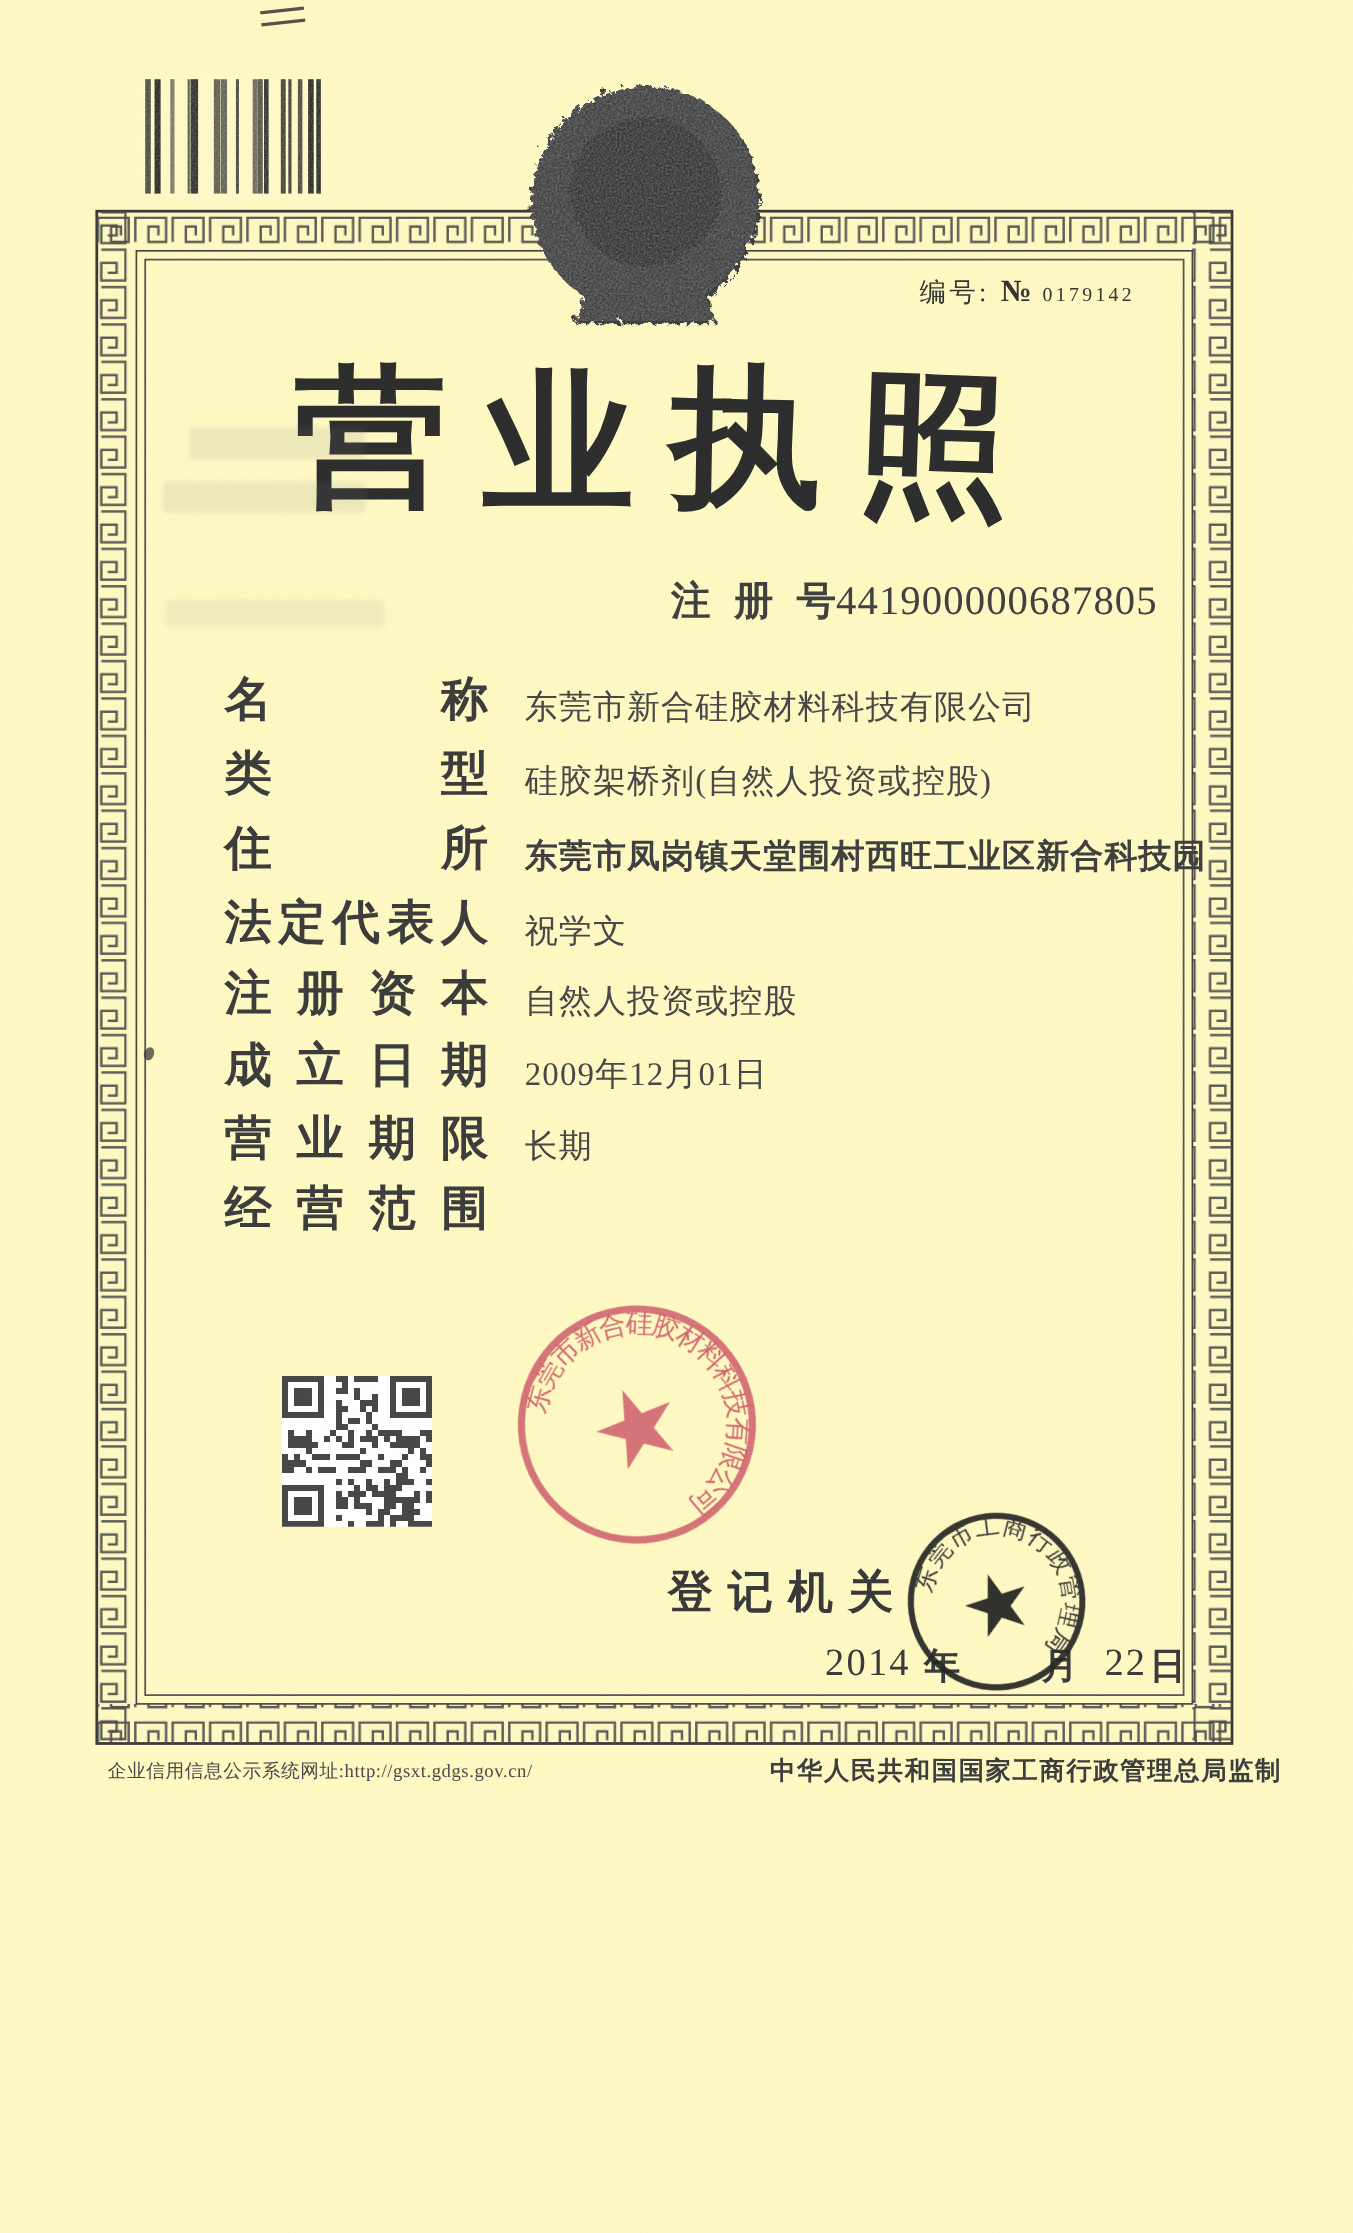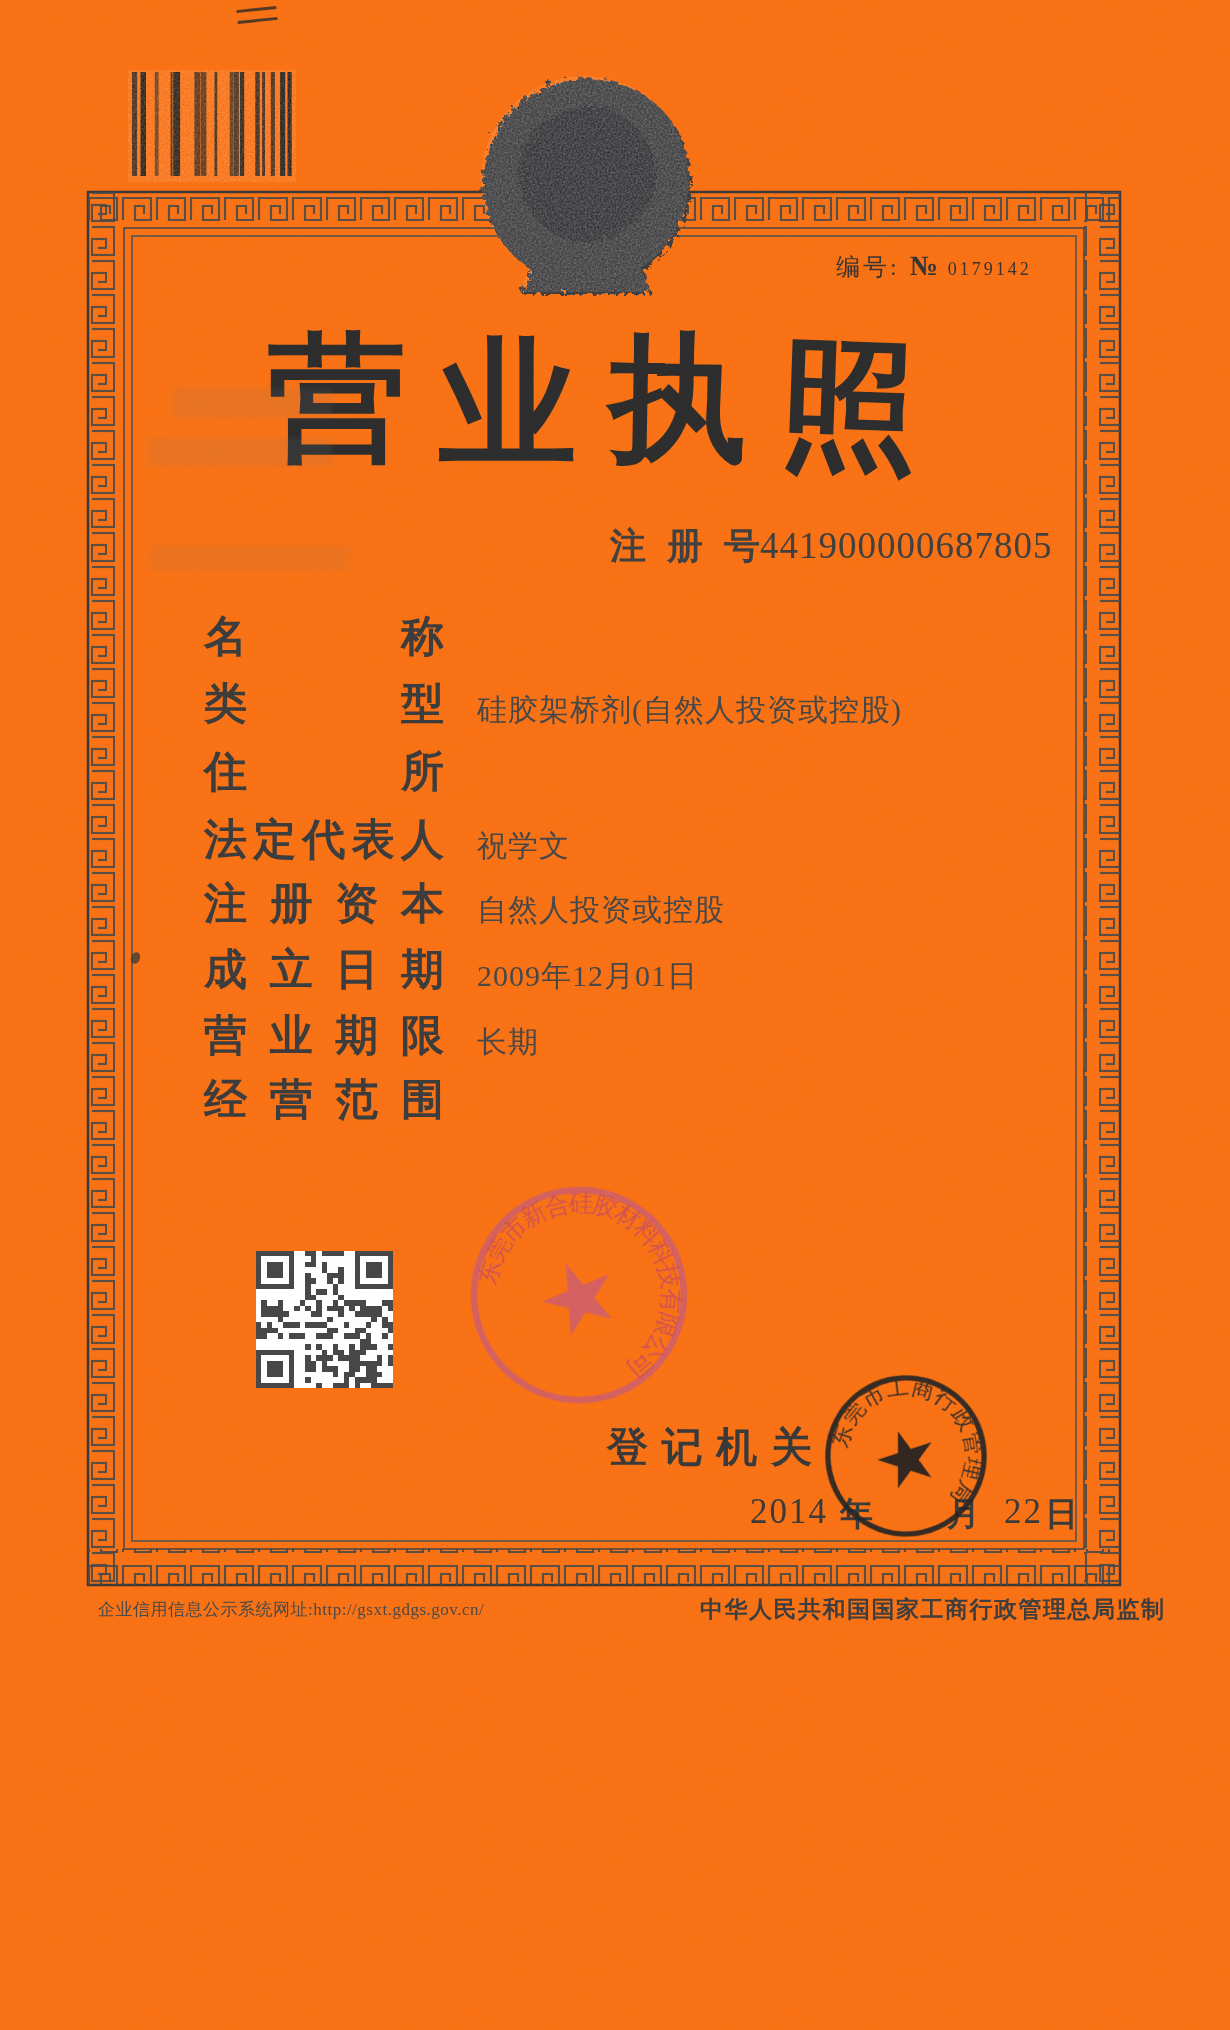--- a/index.html
+++ b/index.html
@@ -1,16 +1,16 @@
 <!DOCTYPE html>
 <html><head>
 <meta charset="utf-8">
 <style>
   html,body{margin:0;padding:0;background:#e9e9e9;}
-  #page{position:relative;width:1230px;height:2030px;background:#f97316;overflow:hidden;
+  #page{position:relative;width:1230px;height:2030px;background:#fef9c3;overflow:hidden;
         font-family:"Liberation Serif",serif;color:#3c3c3c;}
   .abs{position:absolute;}
 
   
   #border-svg{position:absolute;left:86px;top:190px;width:1036px;height:1397px;}
 
   
   #emblem-svg{position:absolute;left:460px;top:52px;width:250px;height:250px;}
   #barcode-svg{position:absolute;left:128px;top:70px;width:168px;height:112px;}
   #qr-svg{position:absolute;left:256px;top:1251px;width:137px;height:137px;shape-rendering:crispEdges;}
@@ -174,33 +174,35 @@
         <span>号</span>
       </span>
     <span class="regno">441900000687805</span>
   </div>
 
   <div class="row" style="top:615px">
     <span class="flabel">
         <span>名</span>
         <span>称</span>
       </span>
+    <span class="fvalue">东莞市新合硅胶材料科技有限公司</span>
   </div>
   <div class="row" style="top:682px">
     <span class="flabel">
         <span>类</span>
         <span>型</span>
       </span>
     <span class="fvalue">硅胶架桥剂(自然人投资或控股)</span>
   </div>
   <div class="row" style="top:750px">
     <span class="flabel">
         <span>住</span>
         <span>所</span>
       </span>
+    <span class="fvalue bolder">东莞市凤岗镇天堂围村西旺工业区新合科技园</span>
   </div>
   <div class="row" style="top:818px">
     <span class="flabel">
         <span>法</span>
         <span>定</span>
         <span>代</span>
         <span>表</span>
         <span>人</span>
       </span>
     <span class="fvalue">祝学文</span>

